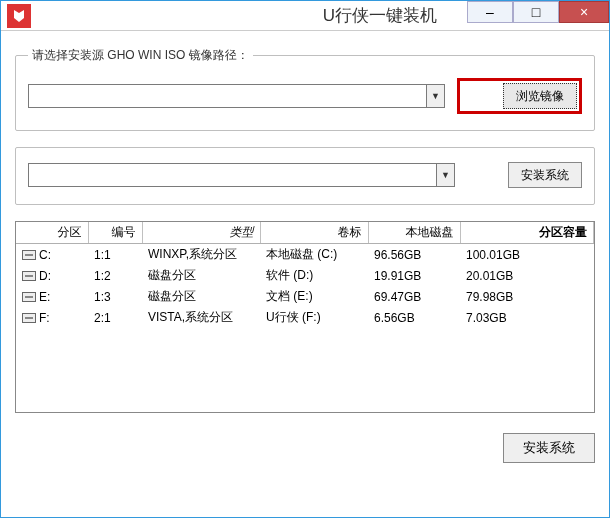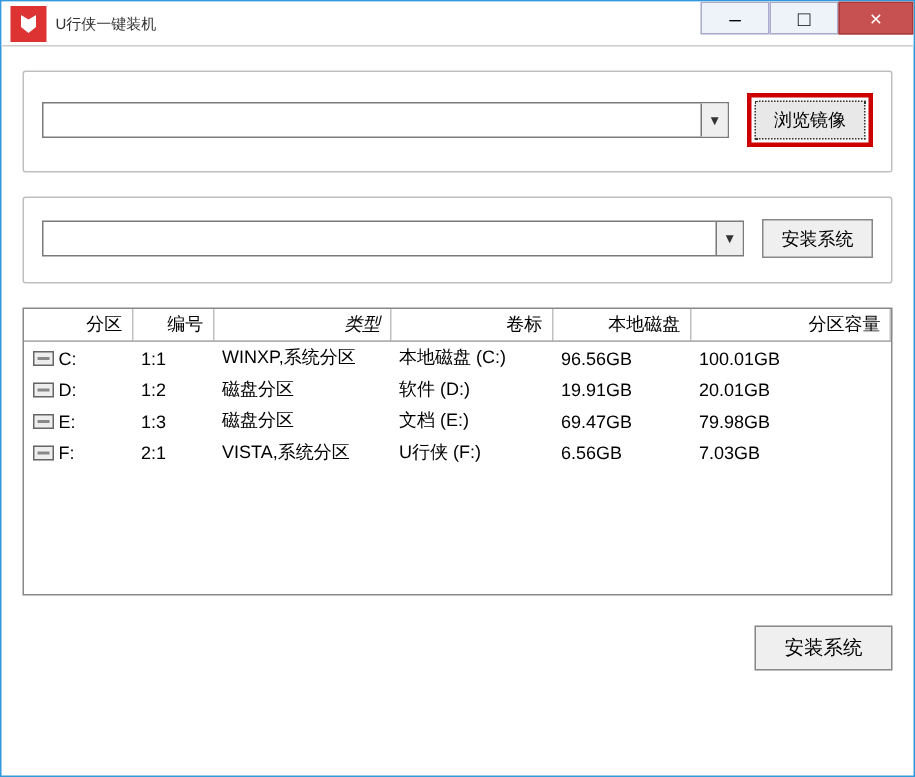--- a/index.html
+++ b/index.html
@@ -1,52 +1,52 @@
 <!DOCTYPE html>
 <html><head>
 <meta charset="utf-8">
 <style>
   * { box-sizing: border-box; font-family: "Microsoft YaHei", "SimSun", sans-serif; }
   body { margin: 0; background: #fff; width: 610px; height: 518px; overflow: hidden; border: 1px solid #3399dd; }
   
   .titlebar { height: 30px; background: #fff; display: flex; align-items: center; border-bottom: 1px solid #ccc; }
   .app-icon { width: 24px; height: 24px; margin: 3px 6px; background: #d33; display: flex; align-items: center; justify-content: center; }
   .app-icon svg { width: 16px; height: 16px; }
-  .title-text { flex: 1; text-align: left; font-size: 10px; color: #333; margin-right: 30px; }
+  .title-text { flex: 1; text-align: right; font-size: 17px; color: #333; margin-right: 30px; }
   .win-controls { display: flex; height: 100%; }
   .win-btn { width: 46px; height: 22px; display: flex; align-items: center; justify-content: center; font-size: 14px; border: 1px solid #aac; background: #eef3fa; cursor: default; }
   .win-btn.close { background: #c75050; border-color: #a63939; color: #fff; width: 50px; }
   
   .content { padding: 16px 14px 10px 14px; }
   
   fieldset { border: 1px solid #bfbfbf; border-radius: 2px; margin: 0 0 16px 0; padding: 14px 12px 16px 12px; }
   legend { font-size: 12px; color: #333; padding: 0 4px; }
   .field-row { display: flex; align-items: center; gap: 12px; }
   .combo { flex: 1; height: 24px; border: 1px solid #7a7a7a; background: #fff; position: relative; }
   .combo-arrow { position: absolute; right: 0; top: 0; width: 18px; height: 100%; background: #efefef; border-left: 1px solid #7a7a7a; display: flex; align-items: center; justify-content: center; font-size: 9px; color: #333; }
-  .btn { min-width: 74px; height: 26px; font-size: 12px; border: 1px solid #888; background: #efefef; display: flex; align-items: center; justify-content: center; cursor: default; }
+  .btn { min-width: 74px; height: 26px; font-size: 12px; border: 1px solid #888; background: #efefef; display: flex; align-items: center; justify-content: center; cursor: default; margin-left: 41px; }
   .btn-highlight { border: 3px solid #c00; padding: 2px; }
   .btn-highlight .btn { border: 1px dotted #333; background: #e8e8e8; }
   
   .table-wrap { border: 1px solid #888; height: 192px; overflow: hidden; background: #fff; margin-top: 6px; }
   table { width: 100%; border-collapse: collapse; font-size: 12px; }
   thead th { text-align: right; font-weight: normal; background: #fff; border-right: 1px solid #c0c0c0; border-bottom: 1px solid #b0b0b0; padding: 2px 6px; height: 20px; }
   tbody td { padding: 2px 6px; height: 18px; white-space: nowrap; }
   .drive-icon { display: inline-block; width: 14px; height: 10px; border: 1px solid #666; background: #eee; margin-right: 3px; vertical-align: middle; position: relative; }
   .drive-icon::after { content: ""; position: absolute; left: 2px; top: 3px; width: 8px; height: 2px; background: #888; }
   
   .footer { padding: 10px 14px 14px 0; display: flex; justify-content: flex-end; }
   .footer .btn { min-width: 92px; height: 30px; font-size: 13px; }
   
   .col-part { width: 72px; }
   .col-num { width: 54px; margin-left: 36px; }
   .col-type { width: 118px; font-style: italic; }
   .col-label { width: 108px; }
   .col-free { width: 92px; }
-  .col-total { width: auto; }
+  .col-total { width: auto; font-weight: bold; }
 </style>
 </head>
 <body>
 
 <div class="titlebar">
   <div class="app-icon">
     <svg viewBox="0 0 16 16">
         <path d="M3 2 L8 5 L13 2 L13 10 L8 14 L3 10 Z" fill="#fff"></path>
       </svg>
   </div>
@@ -54,20 +54,21 @@
   <div class="win-controls">
     <div class="win-btn">–</div>
     <div class="win-btn">□</div>
     <div class="win-btn close">×</div>
   </div>
 </div>
 
 <div class="content">
 
   <fieldset>
+    <legend>请选择安装源 GHO WIN ISO 镜像路径：</legend>
     <div class="field-row">
       <div class="combo">
         <span></span>
         <div class="combo-arrow">▼</div>
       </div>
       <div class="btn-highlight">
         <div class="btn">浏览镜像</div>
       </div>
     </div>
   </fieldset>

